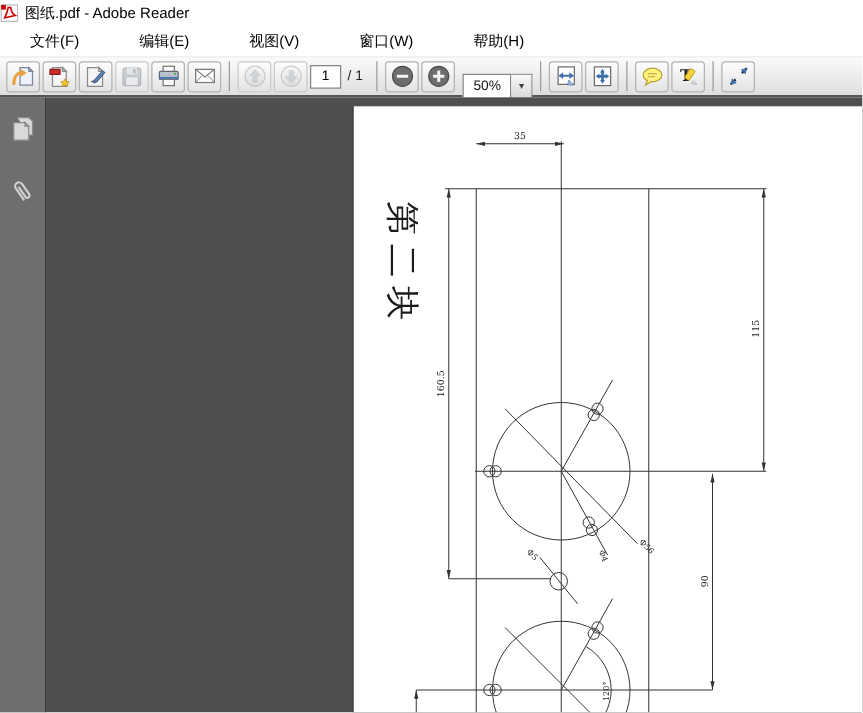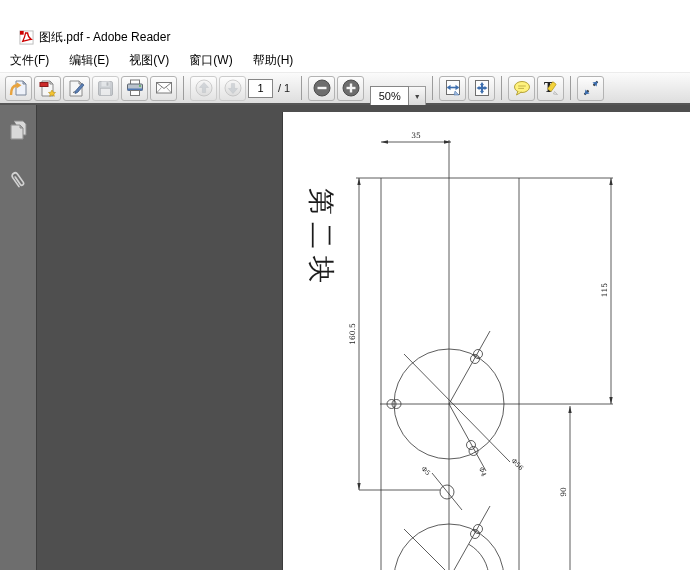--- a/index.html
+++ b/index.html
@@ -3,25 +3,25 @@
 <meta charset="utf-8">
 <style>
   * { box-sizing: border-box; }
   html,body { margin:0; padding:0; }
   body {
     width:690px; height:570px; overflow:hidden;
     font-family:"Liberation Sans", sans-serif;
     background:#fff;
   }
   
-  .titlebar { height:21px; display:flex; align-items:center; gap:5px; padding-left:19px; background:#fff;margin-top:27px; }
+  .titlebar { height:21px; display:flex; align-items:center; gap:5px; padding-left:0; background:#fff; }
   .titlebar .title { font-size:12px; color:#000; }
   
   .menubar { height:24px; display:flex; align-items:center; background:#fff; }
-  .menu-item { font-size:12px; color:#000; padding:3px 10px; cursor:default; }
+  .menu-item { font-size:12px; color:#000; padding:3px 24px; cursor:default; }
   
   .toolbar {
     height:33px; display:flex; align-items:center; padding:0 5px; gap:2px;
     background:linear-gradient(#fbfbfb,#dedede);
     border-top:1px solid #ececec;
     border-bottom:2px solid #565656;
   }
   .tb-btn {
     width:27px; height:25px; border:1px solid #b3b3b3; border-radius:3px;
     background:linear-gradient(#fdfdfd,#e3e3e3);

